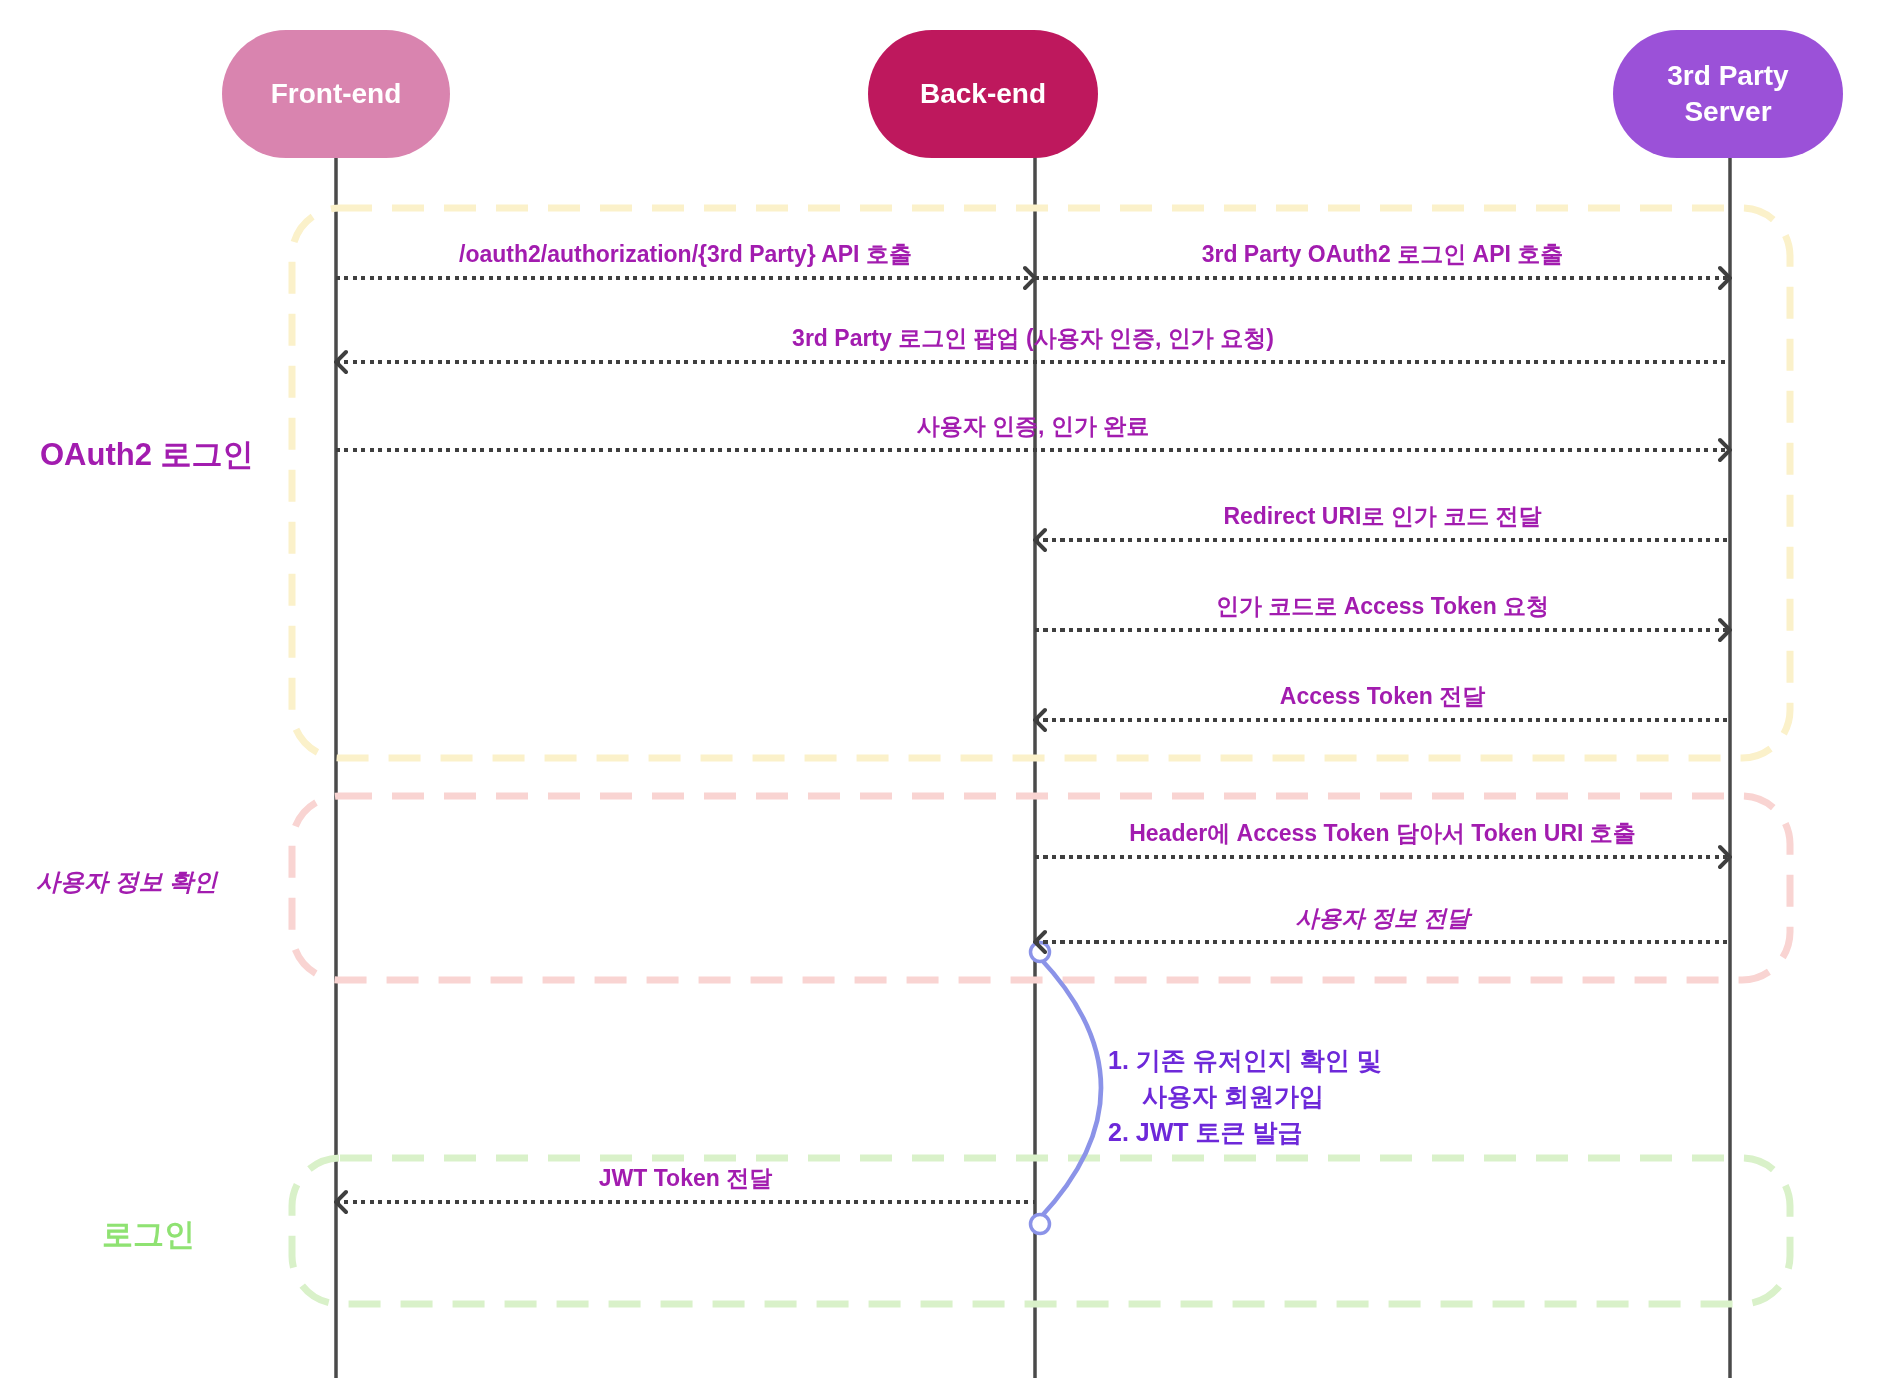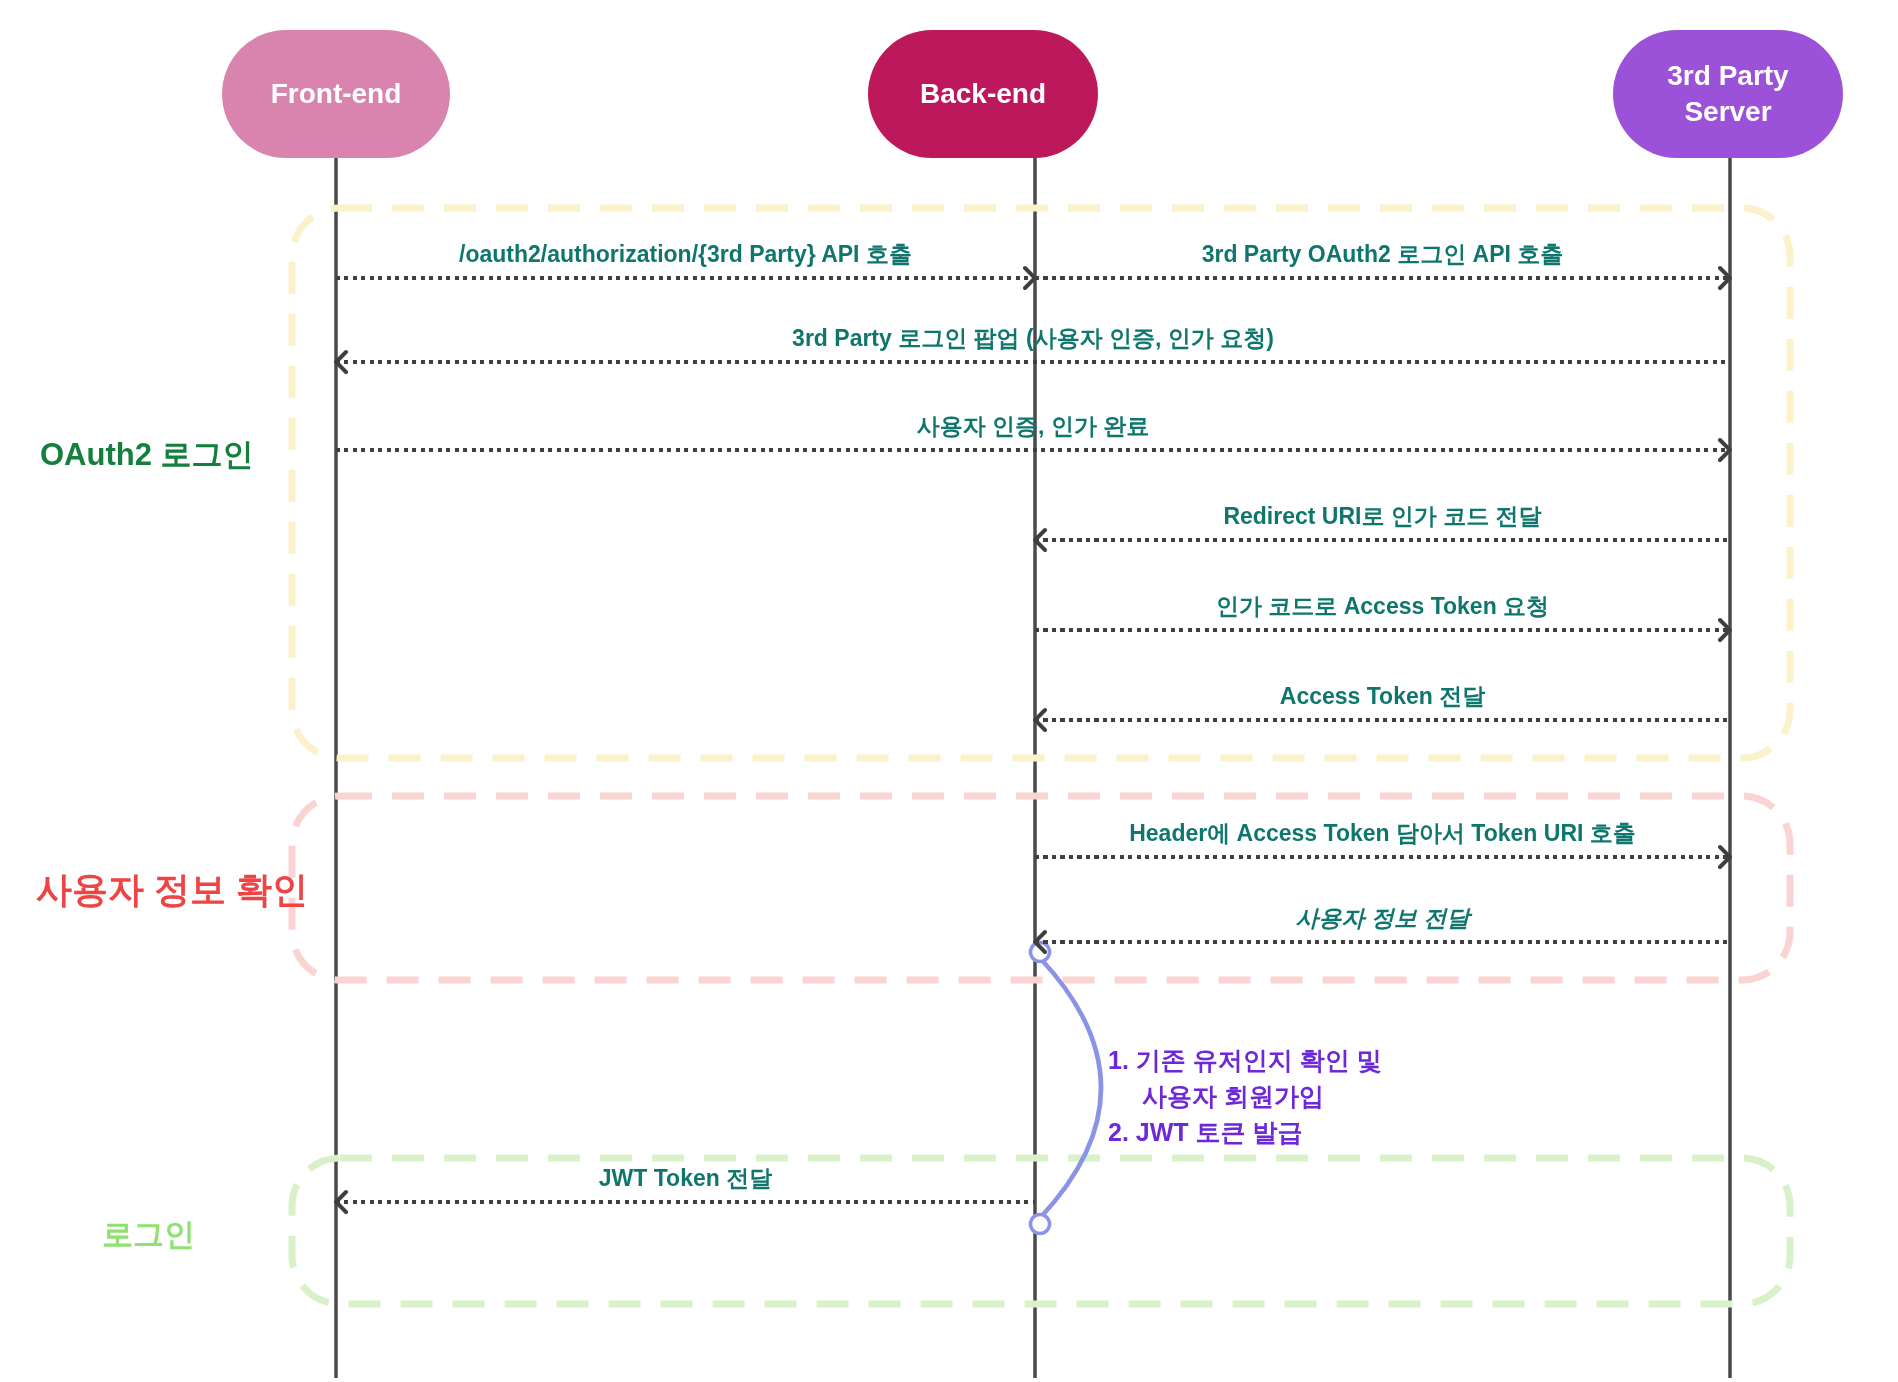--- a/index.html
+++ b/index.html
@@ -38,43 +38,43 @@
   #pill-frontend   { left: 222px;  width: 228px; background: #d984af; }
   #pill-backend    { left: 868px;  width: 230px; background: #be185d; }
   #pill-thirdparty { left: 1613px; width: 230px; background: #9b51d8; }
   
   .section-label {
     position: absolute;
     font-weight: 700;
     white-space: nowrap;
     z-index: 2;
   }
-  #label-oauth2 { left: 40px;  top: 434px;  font-size: 31px; color: #15803d; }
-  #label-userinfo { left: 36px; top: 866px; font-size: 36px; color: #ef4444; }
+  #label-oauth2 { left: 40px;  top: 434px;  font-size: 31px; color: #a21caf; }
+  #label-userinfo { left: 36px; top: 866px; font-size: 24px; color: #a21caf; font-style: italic; }
   #label-login { left: 102px; top: 1214px; font-size: 31px; color: #8fe272; text-align: right; }
   
   .message {
     position: absolute;
     height: 4px;
     z-index: 2;
   }
   .msg-line {
     position: absolute;
     left: 0; right: 0; top: 0;
     height: 4px;
     background: repeating-linear-gradient(to right, #3f3f3f 0 4px, transparent 4px 8.5px);
   }
   .msg-label {
     position: absolute;
     left: 0; right: 0;
     bottom: 10px;
     text-align: center;
     font-size: 23px;
     font-weight: 700;
-    color: #0f766e;
+    color: #a21caf;
     white-space: nowrap;
   }
   .arrowhead {
     position: absolute;
     top: -11px;
     width: 14px; height: 26px;
   }
   .arrowhead.right { right: -2px; }
   .arrowhead.left  { left: -2px; }
   

